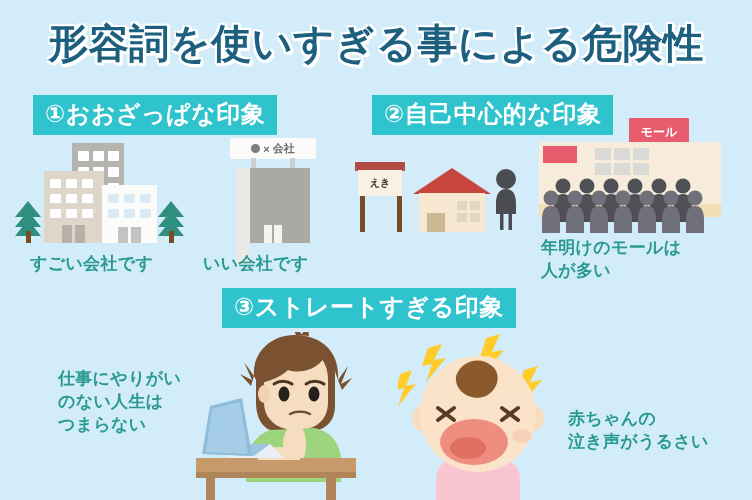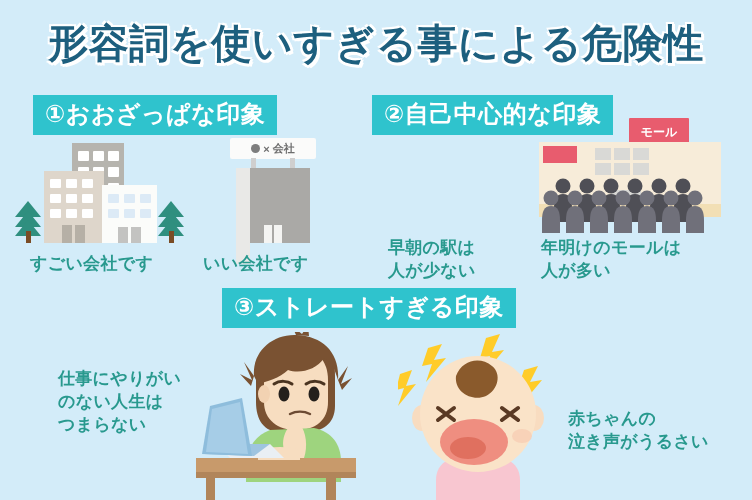--- a/index.html
+++ b/index.html
@@ -321,23 +321,42 @@
       <div class="win" style="left:7px;  top:47px; width:14px; height:8px;"></div>
       <div class="win" style="left:30px; top:47px; width:14px; height:8px;"></div>
       <div class="win" style="left:53px; top:47px; width:14px; height:8px;"></div>
       <div class="door"></div>
       <div class="door-split"></div>
     </div>
   </div>
 
   <div class="caption" id="cap-ii">いい会社です</div>
 
-
-  <div class="caption" id="cap-eki">早朝の駅は
-人が少ない</div>
+  <div class="scene" id="scene-station">
+    <div id="eki-post-l" class="eki-post"></div>
+    <div id="eki-post-r" class="eki-post"></div>
+    <div id="eki-sign-roof"></div>
+    <div id="eki-sign-board">えき</div>
+
+    <div id="house">
+      <div id="house-roof"></div>
+      <div id="house-body"></div>
+      <div class="hwin" style="left:44px; top:33px;"></div>
+      <div class="hwin" style="left:57px; top:33px;"></div>
+      <div class="hwin" style="left:44px; top:45px;"></div>
+      <div class="hwin" style="left:57px; top:45px;"></div>
+      <div id="house-door"></div>
+    </div>
+
+    <svg id="person-station" viewBox="0 0 22 62">
+      <circle cx="11" cy="11" r="10" fill="#4b4b52"></circle>
+      <path d="M11 21 C3 21 1 28 1 36 L1 46 L5 46 L5 62 L8.5 62 L8.5 46 L13.5 46 L13.5 62 L17 62 L17 46 L21 46 L21 36 C21 28 19 21 11 21 Z" fill="#4b4b52"></path>
+    </svg>
+  </div>
+
 
   <div class="scene" id="scene-mall">
     <div id="mall-sign">モール</div>
     <div id="mall-body"></div>
     <div id="mall-red-tab"></div>
     <div class="mall-win" style="left:62px;  top:30px; width:16px; height:12px;"></div>
     <div class="mall-win" style="left:81px;  top:30px; width:16px; height:12px;"></div>
     <div class="mall-win" style="left:100px; top:30px; width:16px; height:12px;"></div>
     <div class="mall-win" style="left:62px;  top:45px; width:16px; height:12px;"></div>
     <div class="mall-win" style="left:81px;  top:45px; width:16px; height:12px;"></div>

